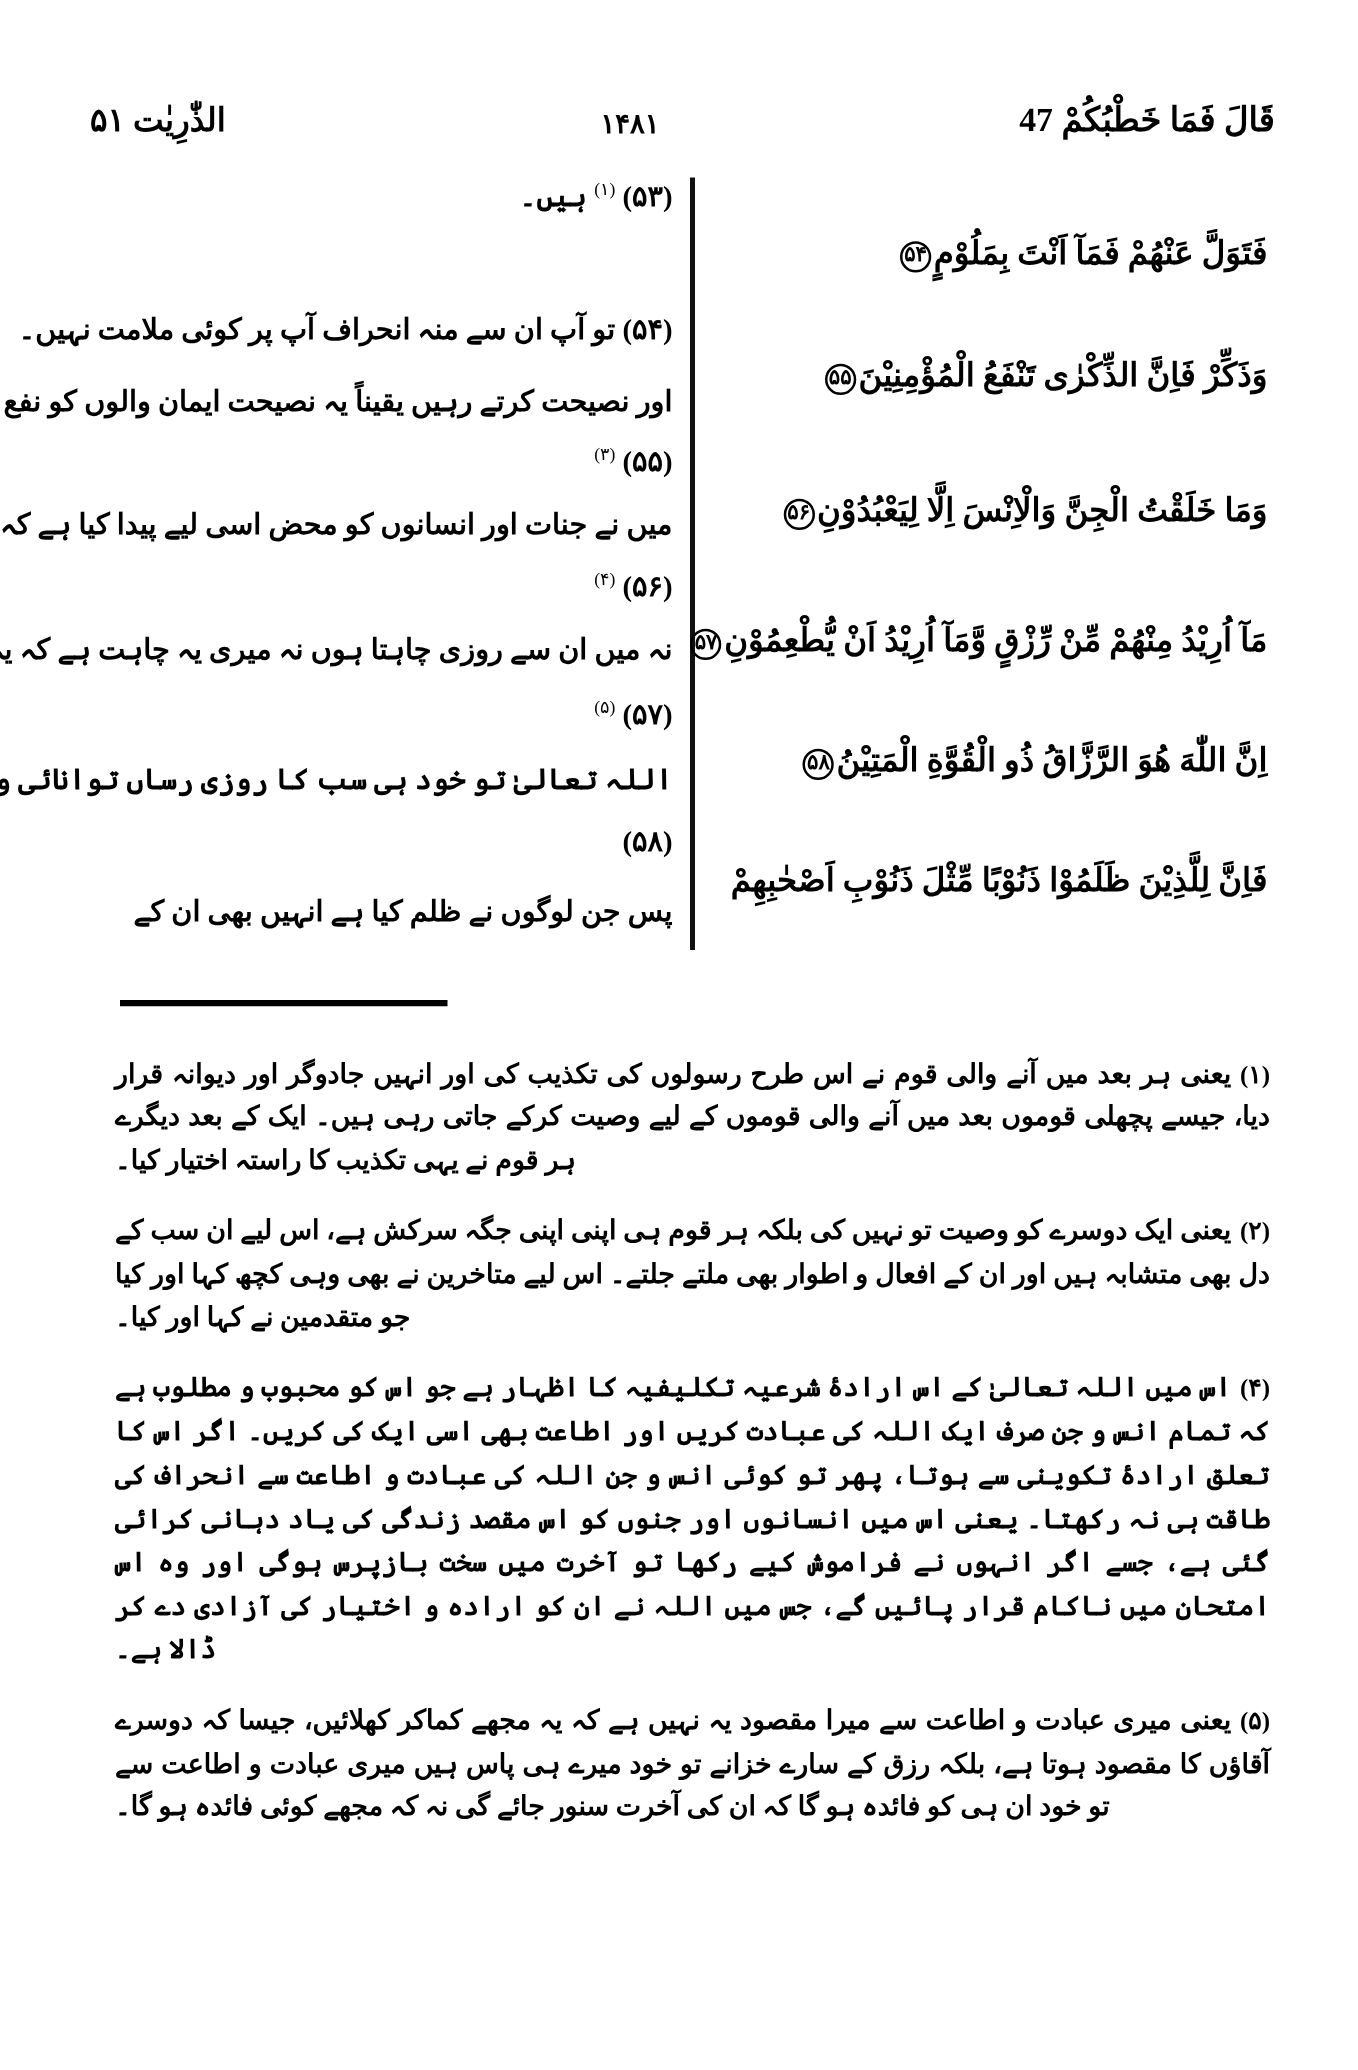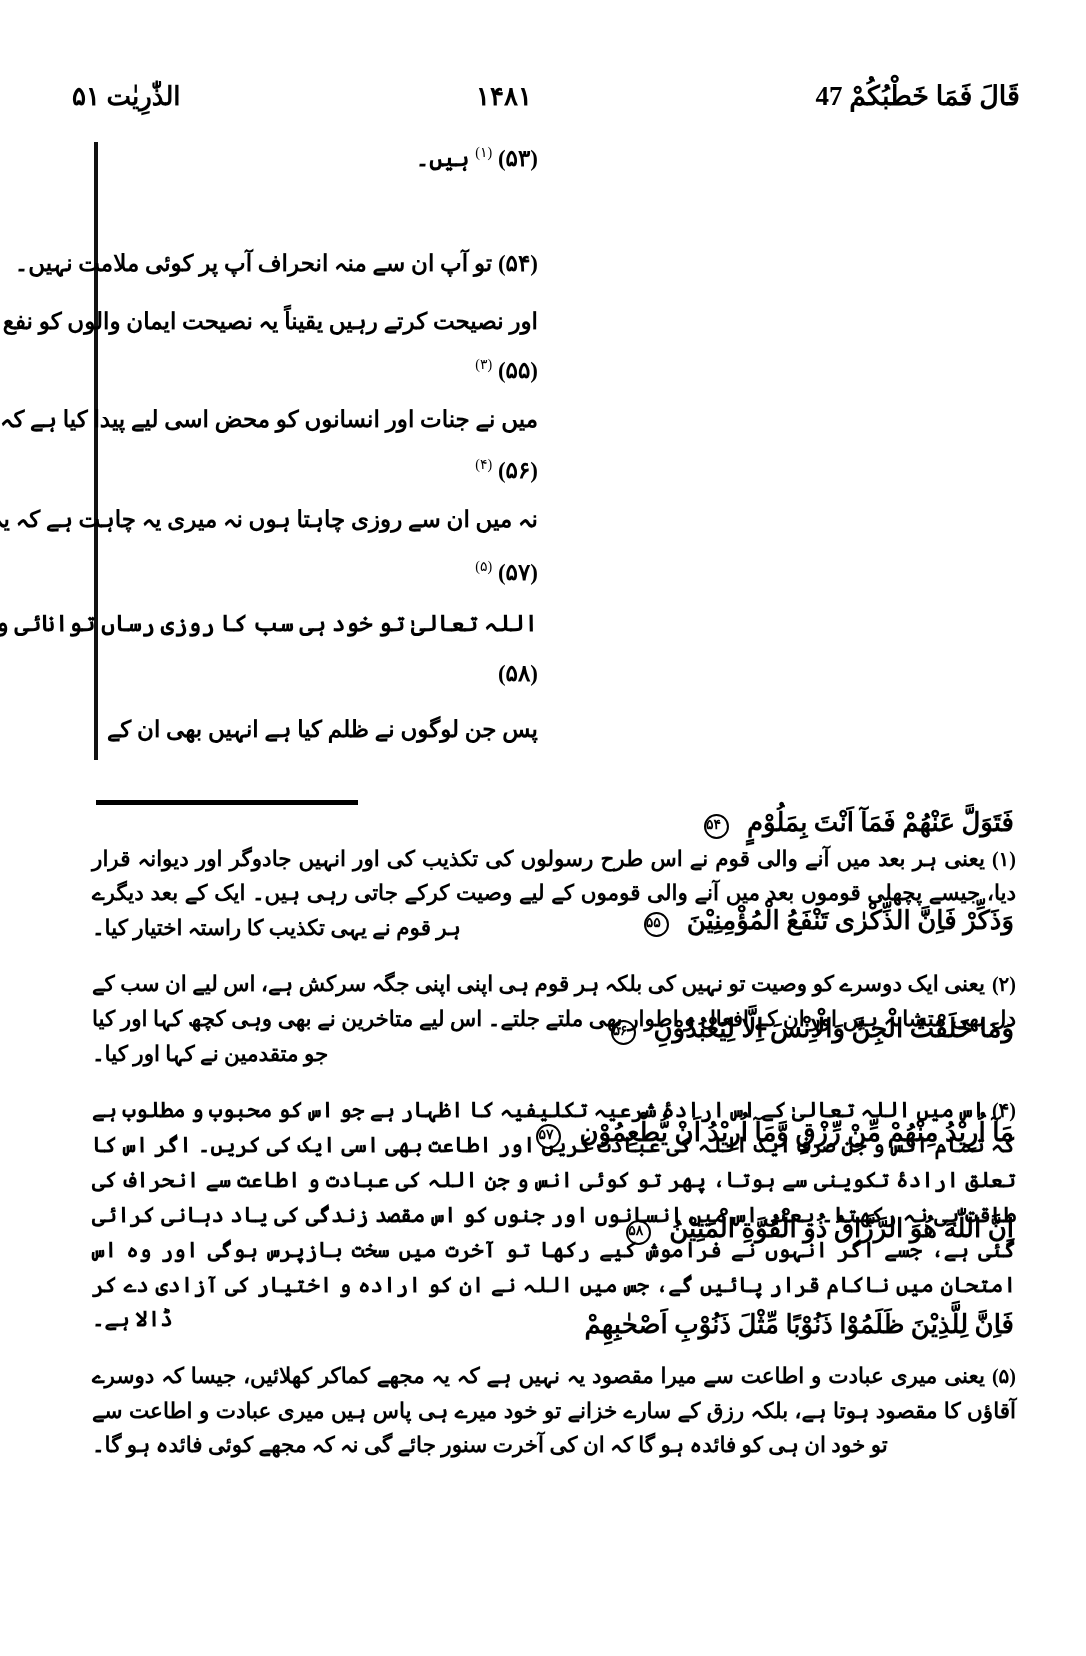--- a/index.html
+++ b/index.html
@@ -32,33 +32,33 @@
   .runhead-item {
     font-size: 27px;
     line-height: 1;
     direction: rtl;
     white-space: nowrap;
     font-weight: 600;
     letter-spacing: -0.5px;
   }
   .runhead-surah { font-size: 26px; }
   .runhead-page {
-    font-size: 26px;
+    font-size: 22px;
     letter-spacing: 1px;
     position: relative;
     left: 6px;
   }
 
   
   .scripture {
     position: absolute;
     top: 140px; left: 80px; right: 72px;
     height: 630px;
     display: flex;
-    flex-direction: column;
+    flex-direction: row;
   }
   .col-urdu {
     width: 452px;
     position: relative;
     direction: rtl;
     text-align: justify;
     padding-left: 6px;
   }
   .divider {
     width: 4px;
@@ -96,26 +96,27 @@
     right: 0;
     direction: rtl;
     white-space: nowrap;
     font-size: 26px;
     line-height: 1;
     font-weight: 700;
     letter-spacing: -0.5px;
   }
   .ayah-mark {
     display: inline-block;
-    font-size: 14px;
+    font-size: 17px;
     border: 2px solid #000;
     border-radius: 50%;
     width: 21px; height: 21px;
     line-height: 18px;
-    margin: 0 18px;
+    text-align: center;
+    margin: 0 2px;
     vertical-align: 2px;
   }
 
   
   .fn-rule {
     position: absolute;
     top: 800px;
     left: 96px;
     width: 262px;
     height: 5px;

